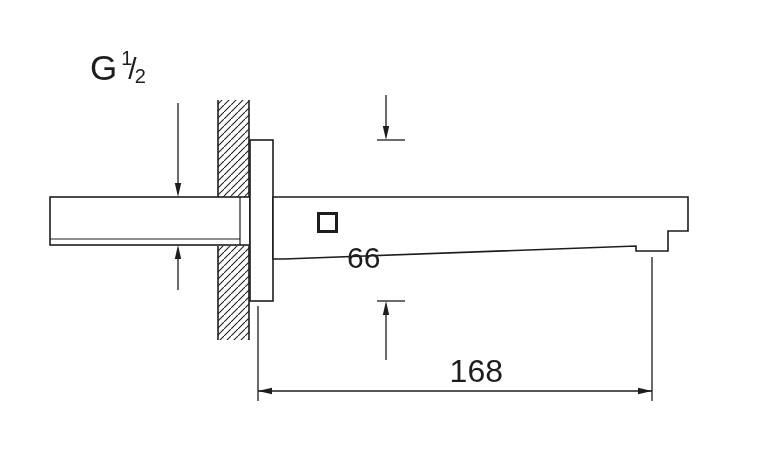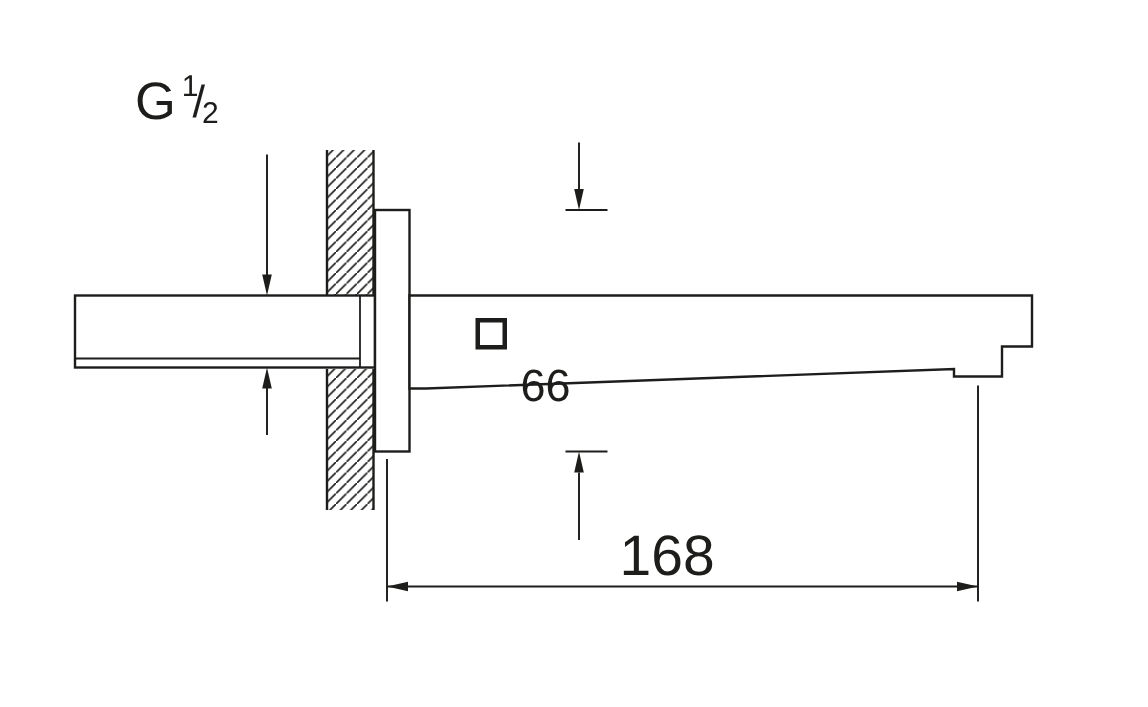--- a/index.html
+++ b/index.html
@@ -24,21 +24,21 @@
   .thread-letter{font-size:35px;margin-right:4px;}
   .thread-num{font-size:20px;transform:translateY(-2px);margin-right:-2px;}
   .thread-slash{font-size:30px;transform:translateY(4px);margin:0 -2px;}
   .thread-den{font-size:20px;transform:translateY(16px);}
   .square-symbol{
     position:absolute;left:317px;top:212px;
     width:15px;height:15px;border:3px solid var(--line);
     background:#ffffff;
   }
   .plate-label{left:347px;top:208px;font-size:30px;line-height:30px;margin-top:35px;}
-  .proj-label{left:413px;top:356px;width:90px;font-size:38px;line-height:30px;text-align:left;}
+  .proj-label{left:413px;top:356px;width:90px;font-size:32px;line-height:30px;text-align:right;}
 </style>
 </head>
 <body>
 
 <div id="stage" style="--line: #1d1d1b; background: rgb(255, 255, 255);">
 
   <svg width="765" height="471" viewBox="0 0 765 471">
     <defs>
       <pattern id="hatch" patternUnits="userSpaceOnUse" width="7" height="7">
         <path d="M-2,9 L9,-2" stroke="#1d1d1b" stroke-width="1.1" fill="none"></path>

